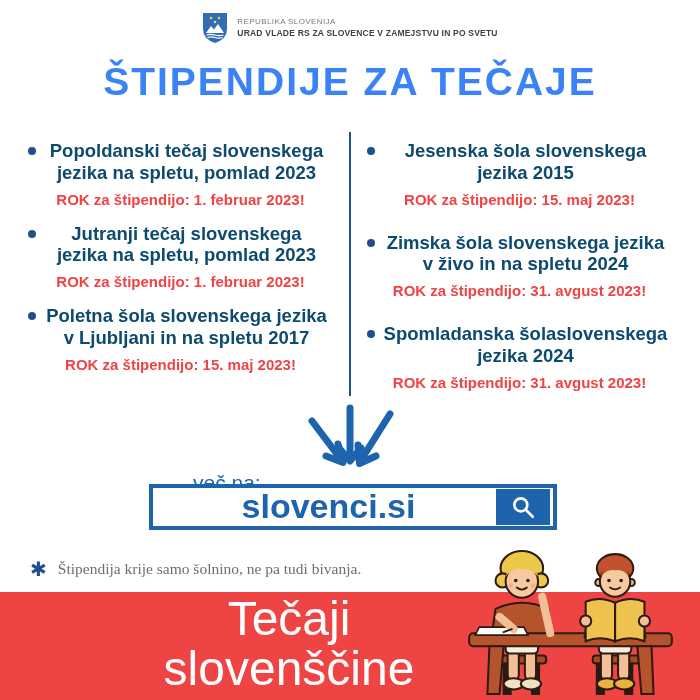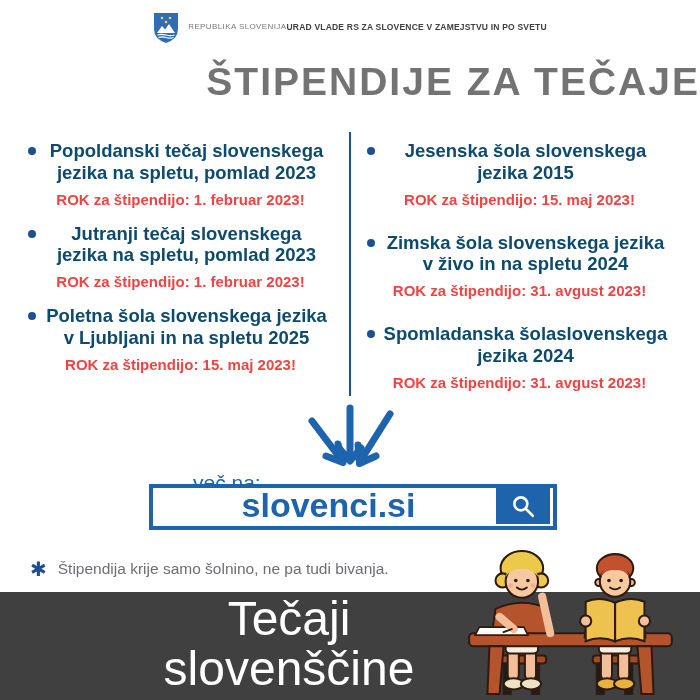--- a/index.html
+++ b/index.html
@@ -2,57 +2,57 @@
 <html><head>
 <meta charset="utf-8">
 <style>
   html,body{margin:0;padding:0;background:#e8e8e8;}
   *{box-sizing:border-box;font-family:"Liberation Sans","DejaVu Sans",sans-serif;}
   .page{position:relative;width:700px;height:700px;background:#ffffff;overflow:hidden;margin:0 auto;}
 
   
   .gov-header{position:absolute;top:12px;left:0;width:100%;display:flex;justify-content:center;align-items:center;gap:9px;}
   .coa{width:26px;height:32px;flex:0 0 auto;}
-  .gov-text{display:flex;flex-direction:row;justify-content:center;line-height:1.35;}
+  .gov-text{display:flex;flex-direction:column;justify-content:center;line-height:1.35;}
   .gov-line1{font-size:8px;letter-spacing:.4px;color:#77787b;}
   .gov-line2{font-size:8.5px;letter-spacing:.2px;color:#414042;font-weight:bold;}
 
   
-  .page-title{position:absolute;top:60px;left:0;width:100%;text-align:right;
-    font-size:39px;font-weight:600;letter-spacing:2px;color:#737373;}
+  .page-title{position:absolute;top:60px;left:0;width:100%;text-align:center;
+    font-size:39px;font-weight:600;letter-spacing:2px;color:#3b82f6;}
 
   
   .columns{position:absolute;top:132px;left:12px;width:676px;display:flex;}
   .col{flex:1;padding:8px 6px 0 6px;}
   .divider{width:2px;background:#1d5197;height:264px;margin-top:0;}
   .course-item{position:relative;margin-bottom:15px;}
   .bullet{position:absolute;left:10px;top:7px;width:8px;height:8px;border-radius:50%;background:#1d4f91;}
   .course-title{margin:0 14px 0 26px;text-align:center;color:#0c4a6e;font-weight:600;
     font-size:18.5px;line-height:1.18;}
   .course-deadline{margin:7px 0 0 0;text-align:center;color:#ef4444;font-weight:bold;font-size:15px;}
   .col-right .course-item{margin-bottom:24px;}
 
   
   .arrows-wrap{position:absolute;top:404px;left:295px;width:110px;height:72px;}
   .more-label{position:absolute;top:446px;left:193px;font-size:21px;color:#1d64ad;font-weight:500;margin-top:25px;}
 
   
   .search-bar{position:absolute;top:484px;left:149px;width:408px;height:46px;
-    border:4px solid #1d64ad;background:#ffffff;display:flex;padding-left:8px;}
+    border:4px solid #1d64ad;background:#ffffff;display:flex;align-items:center;padding-left:8px;}
   .website-text{flex:1;text-align:center;font-size:34px;font-weight:600;color:#1d64ad;line-height:1;padding-bottom:3px;}
   .search-button{width:54px;height:36px;margin-right:3px;background:#1d64ad;
     display:flex;align-items:center;justify-content:center;cursor:pointer;flex:0 0 auto;}
 
   
   .footnote{position:absolute;top:559px;left:30px;display:flex;align-items:center;gap:11px;}
   .asterisk{color:#1d4f91;font-size:20px;font-weight:bold;line-height:1;}
-  .footnote-text{color:#6d6e71;font-size:15.5px;}
-
-  
-  .banner{position:absolute;top:592px;left:0;width:700px;height:108px;background:#404040;}
+  .footnote-text{color:#6d6e71;font-size:15.5px;font-family:Liberation Serif, serif;}
+
+  
+  .banner{position:absolute;top:592px;left:0;width:700px;height:108px;background:#ef4444;}
   .banner-text{position:absolute;top:2px;left:0;width:578px;text-align:center;color:#ffffff;
     font-size:48px;font-weight:500;line-height:1.04;}
 
   
   .illustration{position:absolute;top:544px;left:462px;width:220px;height:154px;z-index:5;}
 </style>
 </head>
 <body>
 
 <div class="page">
@@ -82,21 +82,21 @@
         <p class="course-title">Popoldanski tečaj slovenskega jezika na spletu, pomlad 2023</p>
         <p class="course-deadline">ROK za štipendijo: 1. februar 2023!</p>
       </div>
       <div class="course-item">
         <span class="bullet"></span>
         <p class="course-title">Jutranji tečaj slovenskega jezika na spletu, pomlad 2023</p>
         <p class="course-deadline">ROK za štipendijo: 1. februar 2023!</p>
       </div>
       <div class="course-item">
         <span class="bullet"></span>
-        <p class="course-title">Poletna šola slovenskega jezika v Ljubljani in na spletu 2025</p>
+        <p class="course-title">Poletna šola slovenskega jezika v Ljubljani in na spletu 2017</p>
         <p class="course-deadline">ROK za štipendijo: 15. maj 2023!</p>
       </div>
     </div>
     <div class="divider"></div>
     <div class="col col-right">
       <div class="course-item">
         <span class="bullet"></span>
         <p class="course-title">Jesenska šola slovenskega jezika 2015</p>
         <p class="course-deadline">ROK za štipendijo: 15. maj 2023!</p>
       </div>

